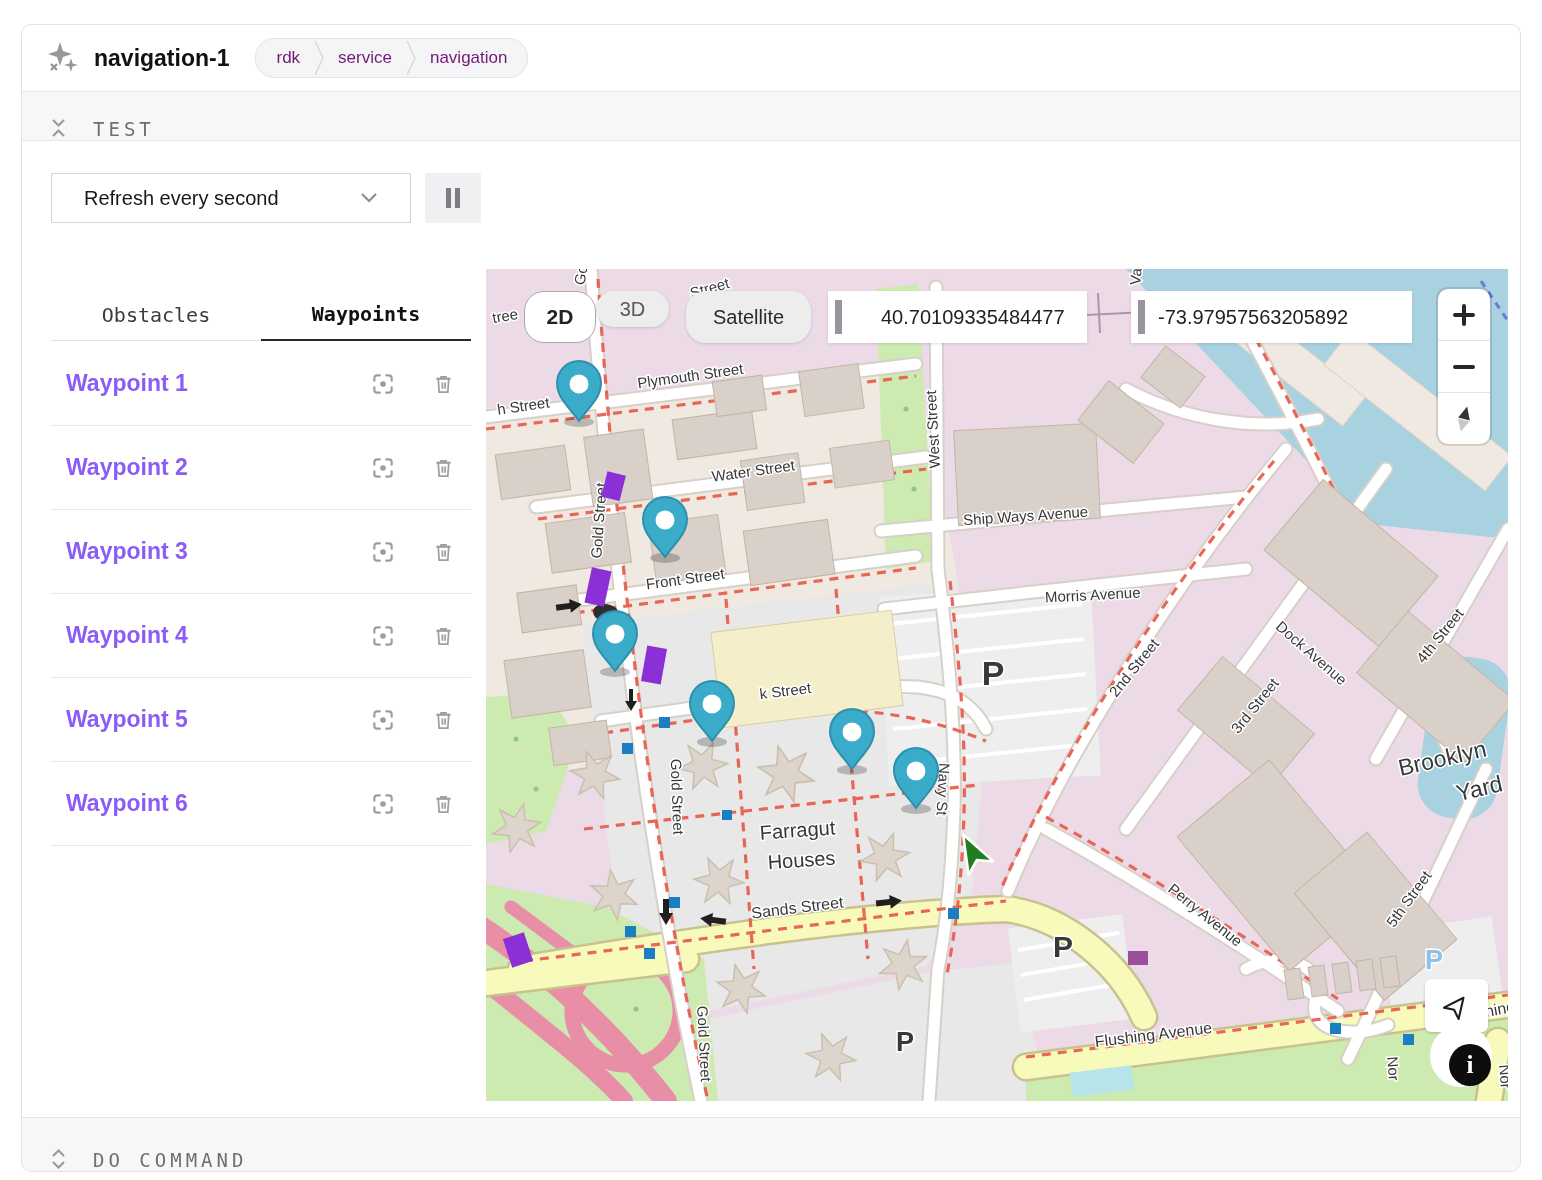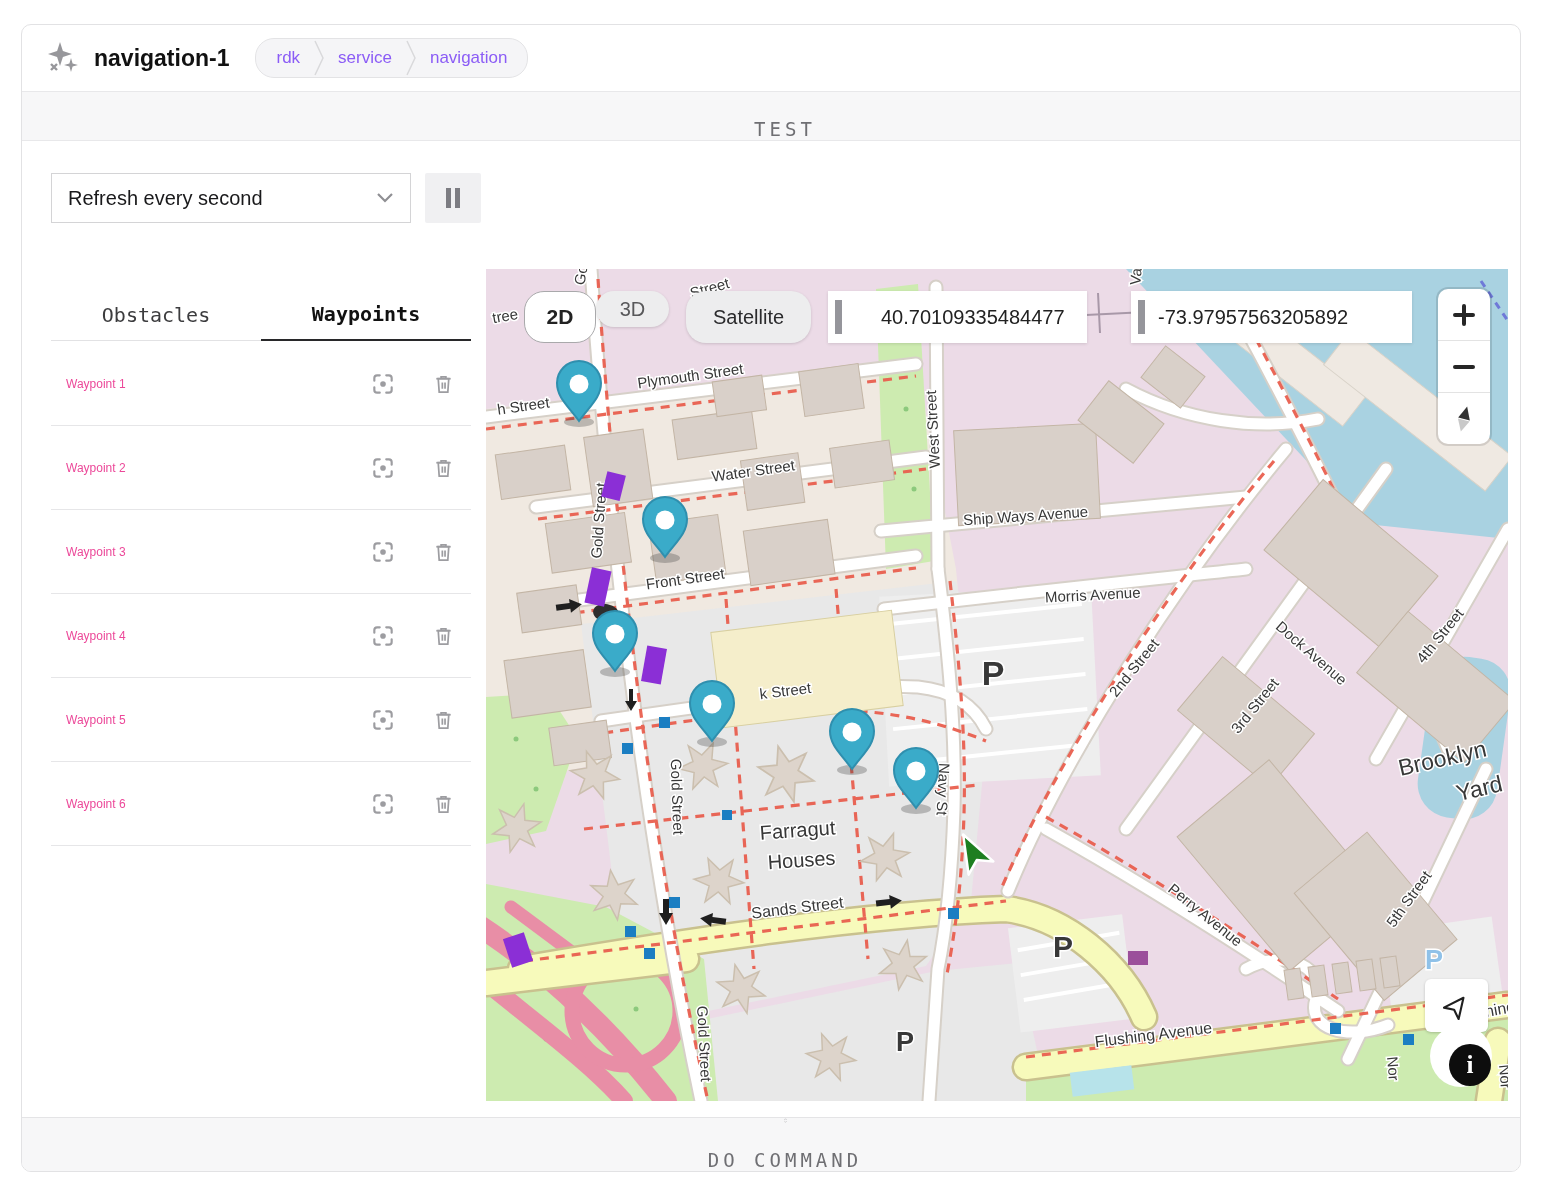--- a/index.html
+++ b/index.html
@@ -3,37 +3,37 @@
 <meta charset="utf-8">
 <style>
   html,body{margin:0;padding:0;background:#fff;}
   body{width:1542px;height:1180px;position:relative;font-family:"Liberation Sans",sans-serif;color:#1d1d1f;}
   .card{position:absolute;left:21px;top:24px;width:1498px;height:1146px;border:1px solid #e2e2e4;border-radius:10px;background:#fff;overflow:hidden;}
   
   .hdr{position:absolute;left:0;top:0;right:0;height:66px;display:flex;align-items:center;padding-left:24px;box-sizing:border-box;}
   .svc-icon{width:34px;height:34px;flex:0 0 auto;}
   .title{font-size:23px;font-weight:700;color:#111;margin-left:14px;}
   .crumbs{margin-left:26px;height:38px;display:flex;align-items:center;background:#f5f5f7;border:1px solid #e3e3e5;border-radius:19px;padding:0 20px;}
-  .crumb{font-size:17px;color:#8b5cf6;}
+  .crumb{font-size:17px;color:#701a75;}
   .crumb-sep{margin:0 14px;display:block;}
   
-  .bar{position:absolute;left:0;right:0;height:50px;background:#f7f7f8;display:flex;align-items:center;padding-left:28px;box-sizing:border-box;gap:26px;flex-direction:column;}
+  .bar{position:absolute;left:0;right:0;height:50px;background:#f7f7f8;display:flex;align-items:flex-end;padding-left:28px;box-sizing:border-box;gap:26px;}
   .bar .bar-label{font-family:"DejaVu Sans Mono",monospace;font-size:19px;letter-spacing:4px;color:#6f6f73;}
   .test-bar{top:66px;border-top:1px solid #e8e8ea;border-bottom:1px solid #e8e8ea;cursor:pointer;}
   .bottom-bar{bottom:0;height:54px;border-top:1px solid #e4e4e6;cursor:pointer;}
   
-  .select{position:absolute;left:29px;top:148px;width:360px;height:50px;border:1px solid #d4d4d6;display:flex;align-items:center;justify-content:space-between;padding:0 16px;box-sizing:border-box;font-size:20px;color:#19191b;background:#fff;cursor:pointer;}
+  .select{position:absolute;left:29px;top:148px;width:360px;height:50px;border:1px solid #d4d4d6;display:flex;align-items:center;justify-content:space-between;padding:0 32px;box-sizing:border-box;font-size:20px;color:#19191b;background:#fff;cursor:pointer;}
   .pause-btn{position:absolute;left:403px;top:148px;width:56px;height:50px;background:#f0f0f2;border:none;border-radius:2px;display:flex;align-items:center;justify-content:center;cursor:pointer;}
   
   .tabs{position:absolute;left:29px;top:264px;width:420px;height:52px;display:flex;}
   .tab{flex:1;display:flex;align-items:center;justify-content:center;font-family:"DejaVu Sans Mono",monospace;font-size:20px;color:#3c3c3e;border-bottom:1px solid #e2e2e4;cursor:pointer;}
   .tab.active{font-weight:700;color:#111;border-bottom:2px solid #28282a;}
   .wp-list{position:absolute;left:29px;top:317px;width:420px;}
   .wp-row{height:84px;display:flex;align-items:center;border-bottom:1px solid #e6e6e8;padding:0 10px 0 15px;box-sizing:border-box;}
-  .wp-name{font-size:12px;color:#ec4899;flex:1;}
+  .wp-name{font-size:23px;color:#8b5cf6;flex:1;font-weight:bold;}
   .icon-btn{background:none;border:none;padding:0;margin:0;cursor:pointer;display:flex;align-items:center;justify-content:center;width:36px;height:36px;}
   .icon-btn + .icon-btn{margin-left:24px;}
   
   .map{position:absolute;left:464px;top:244px;width:1022px;height:832px;overflow:hidden;background:#ecdbe7;}
   .map svg.base{position:absolute;left:0;top:0;}
   .map-btn{position:absolute;display:flex;align-items:center;justify-content:center;box-sizing:border-box;cursor:pointer;border-radius:20px;}
   .btn-2d{left:38px;top:22px;width:72px;height:52px;background:#fff;border:1px solid #a9a9ab;font-weight:700;font-size:21px;color:#222;z-index:5;}
   .btn-3d{left:110px;top:22px;width:73px;height:36px;background:#ededee;font-size:20px;color:#58585a;z-index:4;box-shadow:0 1px 3px rgba(0,0,0,.15);}
   .btn-sat{left:200px;top:22px;width:125px;height:52px;background:#ededee;font-size:20px;color:#2b2b2d;z-index:4;box-shadow:0 1px 3px rgba(0,0,0,.15);}
   .coord{position:absolute;top:22px;height:52px;background:#fff;display:flex;align-items:center;z-index:4;box-shadow:0 1px 3px rgba(0,0,0,.12);}

